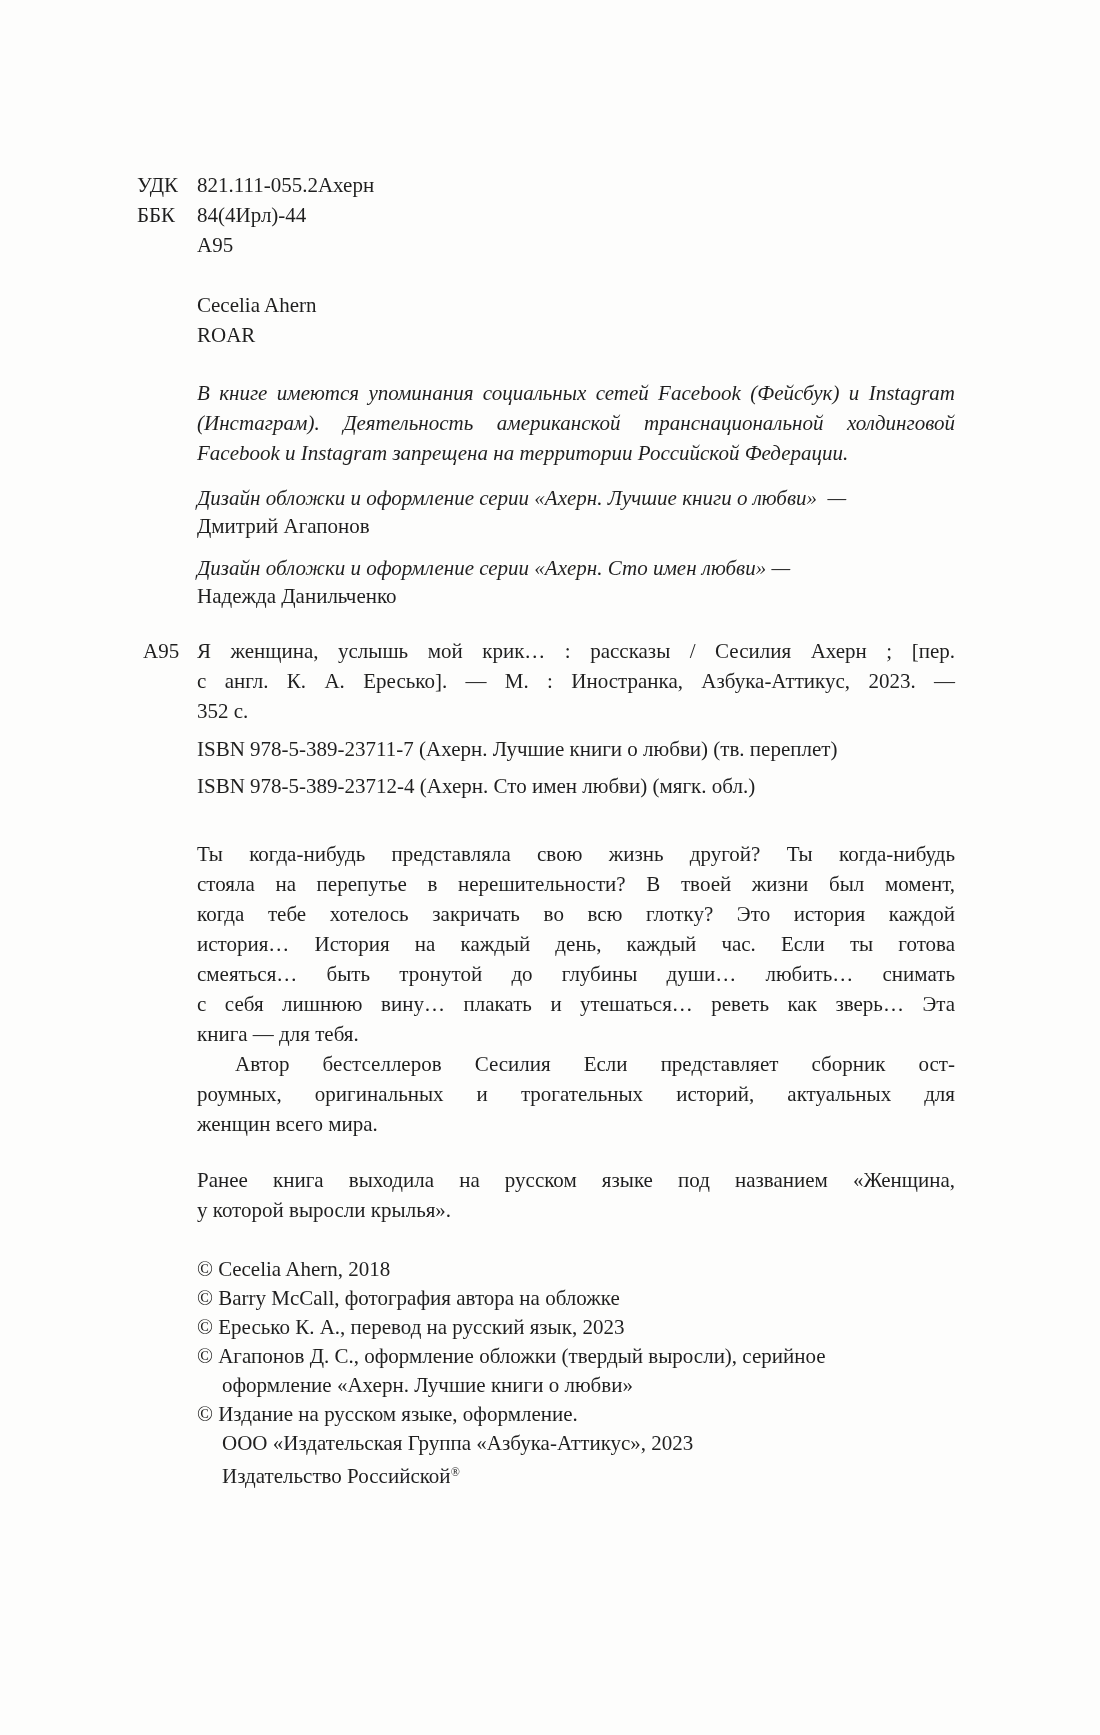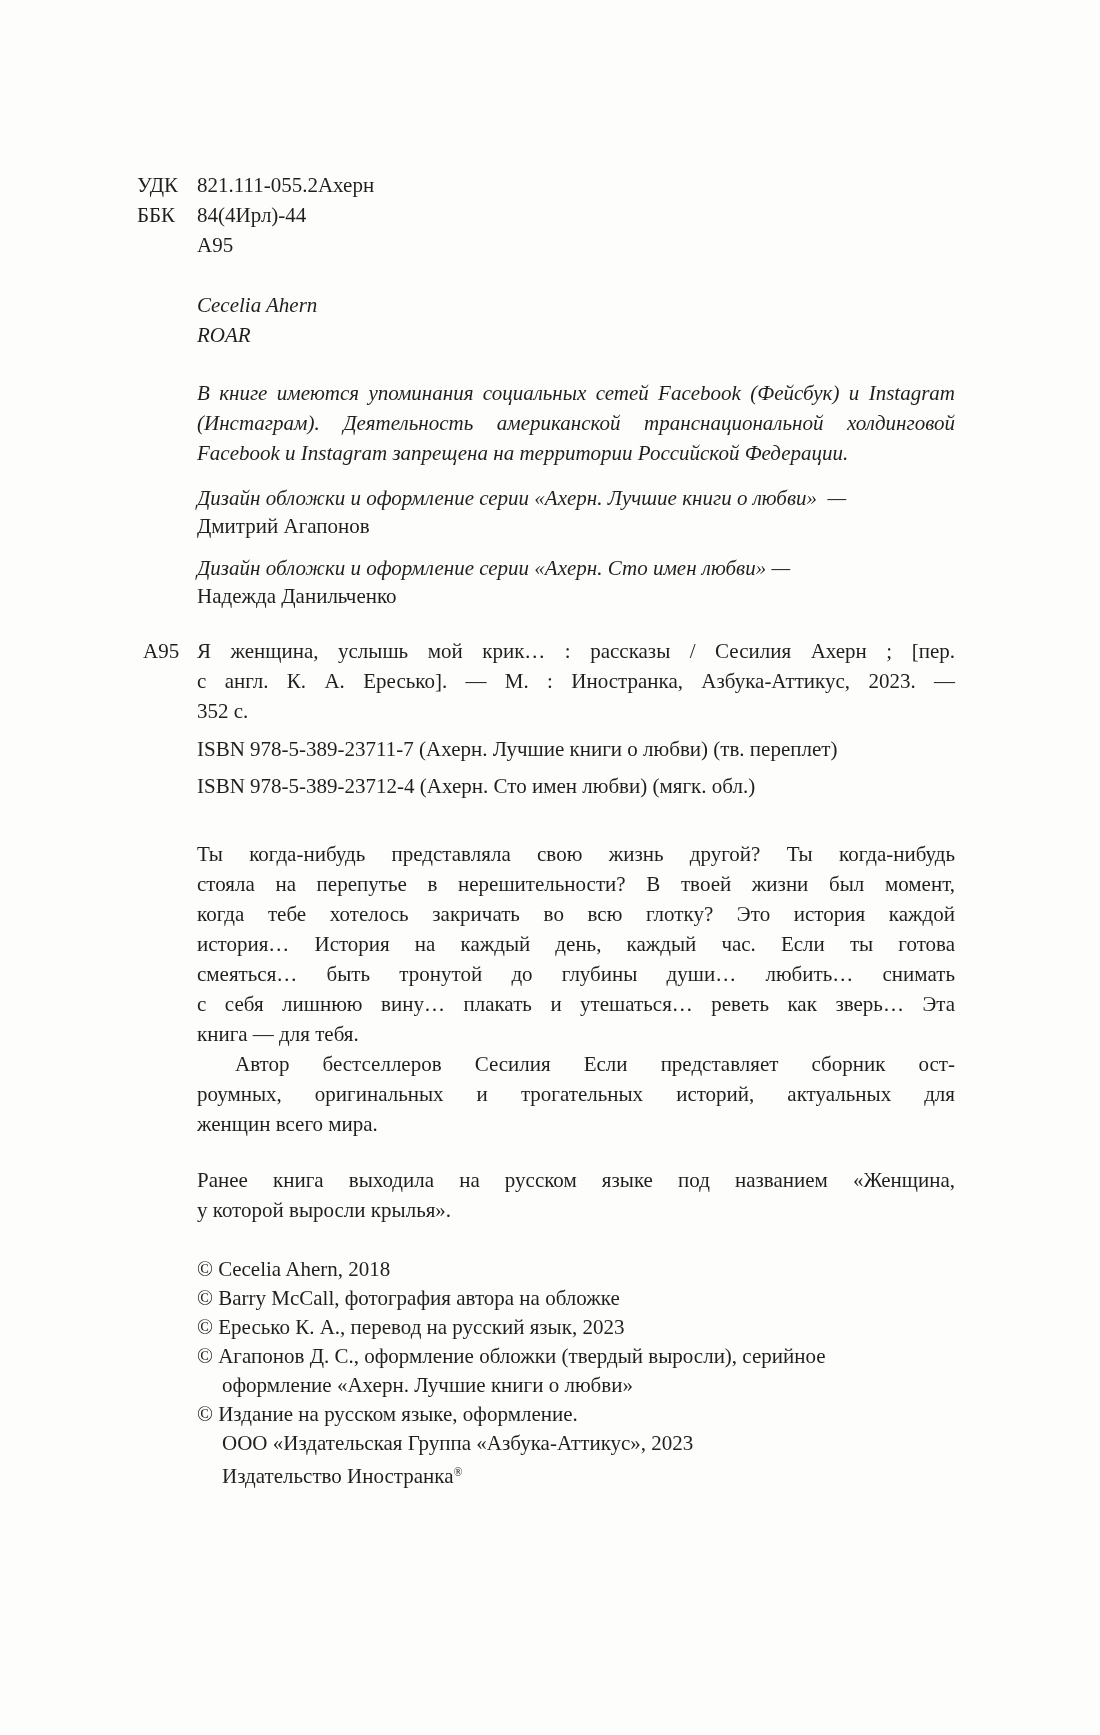--- a/index.html
+++ b/index.html
@@ -15,21 +15,21 @@
   .page {
     box-sizing: border-box;
     width: 1100px;
     height: 1735px;
     padding: 170px 145px 0 197px;
     overflow: hidden;
   }
   .row { white-space: nowrap; }
   .lbl { display: inline-block; width: 60px; }
   .cat-head { margin-left: -60px; }
-  .original { margin-top: 30px; font-style: italic; }
+  .original { margin-top: 30px; }
   .disclaimer { margin-top: 28px; font-style: italic; }
   .credit { margin-top: 16px; line-height: 28px; }
   .credit + .credit { margin-top: 14px; }
   .credit .role { font-style: italic; }
   .card { margin-top: 26px; }
   .card-entry { position: relative; }
   .code-tag { position: absolute; left: -54px; top: 0; }
   .isbn-block { margin-top: 8px; }
   .isbn-line + .isbn-line { margin-top: 7px; }
   .annotation { margin-top: 38px; }
@@ -118,17 +118,17 @@
 
   <div class="copyright">
     <div>© Cecelia Ahern, 2018</div>
     <div>© Barry McCall, фотография автора на обложке</div>
     <div>© Ересько К. А., перевод на русский язык, 2023</div>
     <div>© Агапонов Д. С., оформление обложки (твердый выросли), серийное</div>
     <div class="cont">оформление «Ахерн. Лучшие книги о любви»</div>
     <div>© Издание на русском языке, оформление.</div>
     <div class="cont">ООО «Издательская Группа «Азбука-Аттикус», 2023</div>
     <div class="cont">
-      <span>Издательство Иностранка</span><span class="reg">®</span>
+      <span>Издательство Российской</span><span class="reg">®</span>
     </div>
   </div>
 
 </div>
 
 </body></html>

